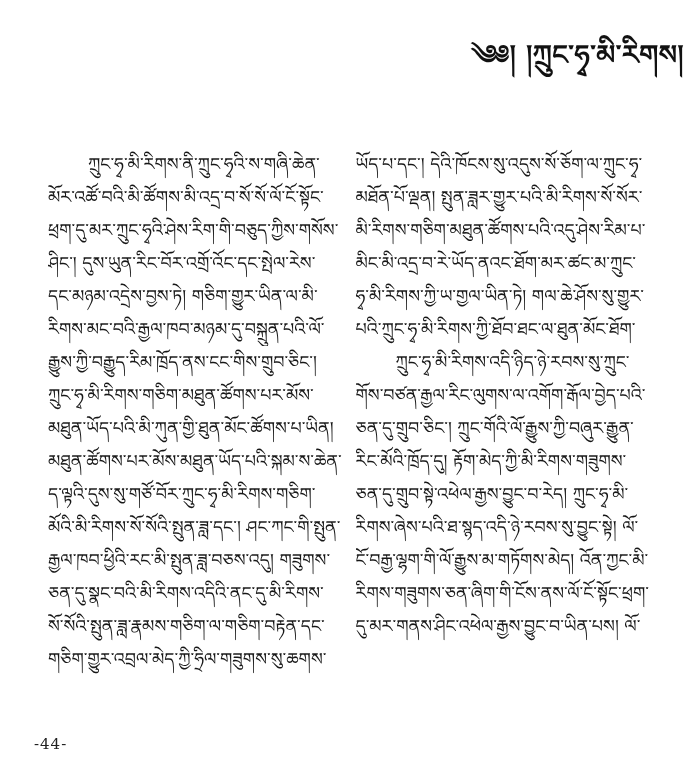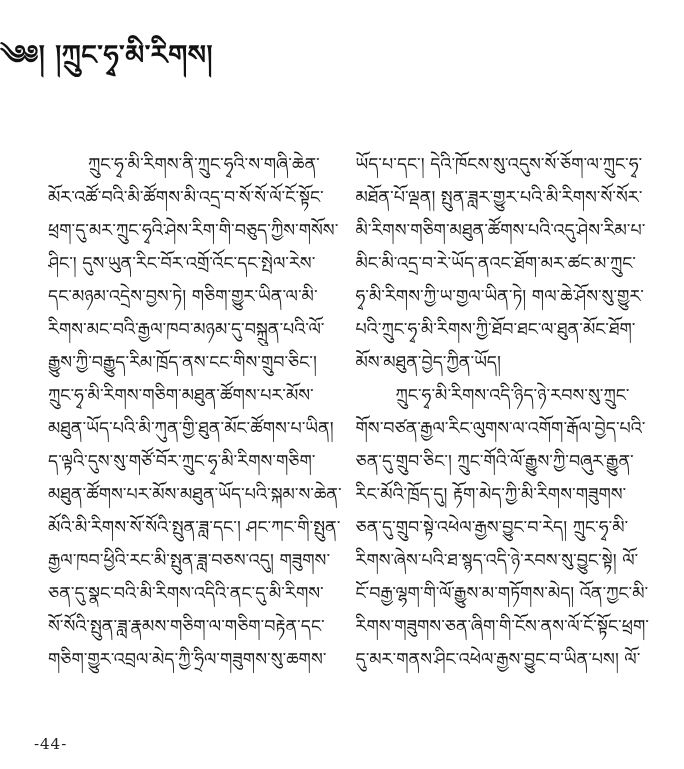--- a/index.html
+++ b/index.html
@@ -6,21 +6,21 @@
   body {
     width:684px; height:769px; background:#ffffff;
     font-family:"DejaVu Sans", sans-serif;
   }
   .page {
     position:relative; width:684px; height:769px;
     background:#ffffff; color:#141414; overflow:hidden;
   }
   .doc-title {
     position:absolute; top:24px; left:0; width:100%;
-    text-align:left; font-size:27px; font-weight:bold;
+    text-align:right; font-size:27px; font-weight:bold;
     color:#111; letter-spacing:0.5px;
   }
   .body-columns {
     position:absolute; top:148px; left:48px; right:34px;
     display:flex; gap:13px;
   }
   .column { flex:1 1 0; min-width:0; }
   .column p.tline {
     margin:0; padding:0; height:33px; line-height:33px;
     font-size:17.5px; white-space:nowrap; overflow:hidden;
@@ -45,37 +45,36 @@
     <div class="column">
       <p class="tline indent">ཀྲུང་ཧྭ་མི་རིགས་ནི་ཀྲུང་ཧྭའི་ས་གཞི་ཆེན་</p>
       <p class="tline">མོར་འཚོ་བའི་མི་ཚོགས་མི་འདྲ་བ་སོ་སོ་ལོ་ངོ་སྟོང་</p>
       <p class="tline">ཕྲག་དུ་མར་ཀྲུང་ཧྭའི་ཤེས་རིག་གི་བཅུད་ཀྱིས་གསོས་</p>
       <p class="tline">ཤིང་། དུས་ཡུན་རིང་བོར་འགྲོ་འོང་དང་སྤེལ་རེས་</p>
       <p class="tline">དང་མཉམ་འདྲེས་བྱས་ཏེ། གཅིག་གྱུར་ཡིན་ལ་མི་</p>
       <p class="tline">རིགས་མང་བའི་རྒྱལ་ཁབ་མཉམ་དུ་བསྐྲུན་པའི་ལོ་</p>
       <p class="tline">རྒྱུས་ཀྱི་བརྒྱུད་རིམ་ཁྲོད་ནས་ངང་གིས་གྲུབ་ཅིང་།</p>
       <p class="tline">ཀྲུང་ཧྭ་མི་རིགས་གཅིག་མཐུན་ཚོགས་པར་མོས་</p>
       <p class="tline">མཐུན་ཡོད་པའི་མི་ཀུན་གྱི་ཐུན་མོང་ཚོགས་པ་ཡིན།</p>
+      <p class="tline">མཐུན་ཚོགས་པར་མོས་མཐུན་ཡོད་པའི་སྐམ་ས་ཆེན་</p>
       <p class="tline">ད་ལྟའི་དུས་སུ་གཙོ་བོར་ཀྲུང་ཧྭ་མི་རིགས་གཅིག་</p>
-      <p class="tline">མཐུན་ཚོགས་པར་མོས་མཐུན་ཡོད་པའི་སྐམ་ས་ཆེན་</p>
       <p class="tline">མོའི་མི་རིགས་སོ་སོའི་སྤུན་ཟླ་དང་། ཤང་ཀང་གི་སྤུན་</p>
       <p class="tline">རྒྱལ་ཁབ་ཕྱིའི་རང་མི་སྤུན་ཟླ་བཅས་འདུ། གཟུགས་</p>
       <p class="tline">ཅན་དུ་སྣང་བའི་མི་རིགས་འདིའི་ནང་དུ་མི་རིགས་</p>
       <p class="tline">སོ་སོའི་སྤུན་ཟླ་རྣམས་གཅིག་ལ་གཅིག་བརྟེན་དང་</p>
       <p class="tline">གཅིག་གྱུར་འབྲལ་མེད་ཀྱི་ཧྲིལ་གཟུགས་སུ་ཆགས་</p>
     </div>
 
     <div class="column">
       <p class="tline">ཡོད་པ་དང་། དེའི་ཁོངས་སུ་འདུས་སོ་ཅོག་ལ་ཀྲུང་ཧྭ་</p>
       <p class="tline">མཐོན་པོ་ལྡན། སྤུན་ཟླར་གྱུར་པའི་མི་རིགས་སོ་སོར་</p>
       <p class="tline">མི་རིགས་གཅིག་མཐུན་ཚོགས་པའི་འདུ་ཤེས་རིམ་པ་</p>
       <p class="tline">མིང་མི་འདྲ་བ་རེ་ཡོད་ནའང་ཐོག་མར་ཚང་མ་ཀྲུང་</p>
       <p class="tline">ཧྭ་མི་རིགས་ཀྱི་ཡ་གྱལ་ཡིན་ཏེ། གལ་ཆེ་ཤོས་སུ་གྱུར་</p>
       <p class="tline">པའི་ཀྲུང་ཧྭ་མི་རིགས་ཀྱི་ཐོབ་ཐང་ལ་ཐུན་མོང་ཐོག་</p>
-      <p class="tline">མོས་མཐུན་བྱེད་ཀྱིན་ཡོད།</p>
       <p class="tline indent">ཀྲུང་ཧྭ་མི་རིགས་འདི་ཉིད་ཉེ་རབས་སུ་ཀྲུང་</p>
       <p class="tline">གོས་བཙན་རྒྱལ་རིང་ལུགས་ལ་འགོག་རྒོལ་བྱེད་པའི་</p>
       <p class="tline">ཅན་དུ་གྲུབ་ཅིང་། ཀྲུང་གོའི་ལོ་རྒྱུས་ཀྱི་བཞུར་རྒྱུན་</p>
       <p class="tline">རིང་མོའི་ཁྲོད་དུ། རྟོག་མེད་ཀྱི་མི་རིགས་གཟུགས་</p>
       <p class="tline">ཅན་དུ་གྲུབ་སྟེ་འཕེལ་རྒྱས་བྱུང་བ་རེད། ཀྲུང་ཧྭ་མི་</p>
       <p class="tline">རིགས་ཞེས་པའི་ཐ་སྙད་འདི་ཉེ་རབས་སུ་བྱུང་སྟེ། ལོ་</p>
       <p class="tline">ངོ་བརྒྱ་ལྷག་གི་ལོ་རྒྱུས་མ་གཏོགས་མེད། འོན་ཀྱང་མི་</p>
       <p class="tline">རིགས་གཟུགས་ཅན་ཞིག་གི་ངོས་ནས་ལོ་ངོ་སྟོང་ཕྲག་</p>
       <p class="tline">དུ་མར་གནས་ཤིང་འཕེལ་རྒྱས་བྱུང་བ་ཡིན་པས། ལོ་</p>
     </div>

